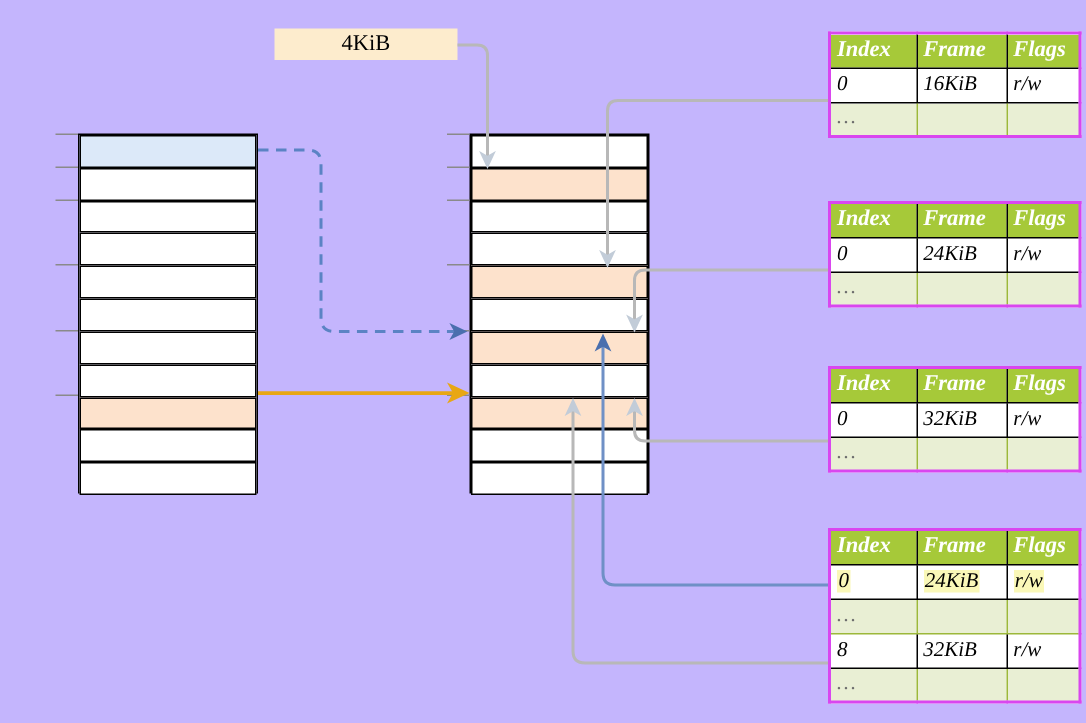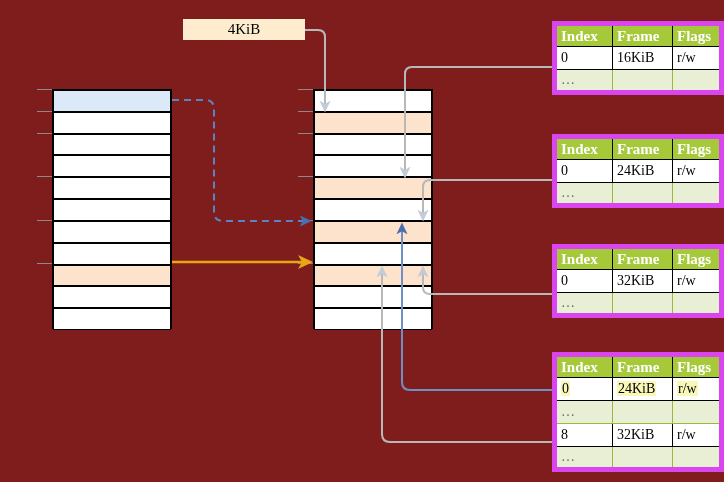--- a/index.html
+++ b/index.html
@@ -1,32 +1,32 @@
 <!DOCTYPE html>
 <html><head>
 <meta charset="utf-8">
 <style>
   html,body{margin:0;padding:0;background:#000;}
-  #stage{position:relative;width:724px;height:482px;background:#7f1d1d;
+  #stage{position:relative;width:724px;height:482px;background:#c4b5fd;
          font-family:"Liberation Serif", serif;overflow:hidden;}
 
   
   .colgrid{position:absolute;border:1px solid #000;box-sizing:border-box;}
   .cell{position:absolute;left:0;box-sizing:border-box;border:1px solid #000;background:#fff;}
   .cell.blue{background:#dce9f9;}
   .cell.peach{background:#fde2cc;}
 
   
   .sizebox{position:absolute;background:#fdeccd;border:0;
            display:flex;align-items:center;justify-content:center;
            font-size:15px;color:#000;}
 
   
   .ptable{position:absolute;border-collapse:collapse;table-layout:fixed;
-          border:5px solid #d946ef;background:#fff;}
+          border:2px solid #d946ef;background:#fff;font-style:italic;}
   .ptable td,.ptable th{border:1px solid #000;padding:1px 4px;font-size:14px;
           color:#000;height:23px;box-sizing:border-box;vertical-align:middle;
           overflow:hidden;white-space:nowrap;}
   .ptable th{background:#a6c939;color:#fff;font-weight:bold;border-color:#000;
           text-align:left;font-size:15px;}
   .ptable tr.dots td{background:#e9efd4;color:#6d6d6d;border-color:#9cb83a;}
   .hl{background:#faf8b8;padding:0 1px;}
 
   
   #wires{position:absolute;left:0;top:0;width:724px;height:482px;pointer-events:none;}

